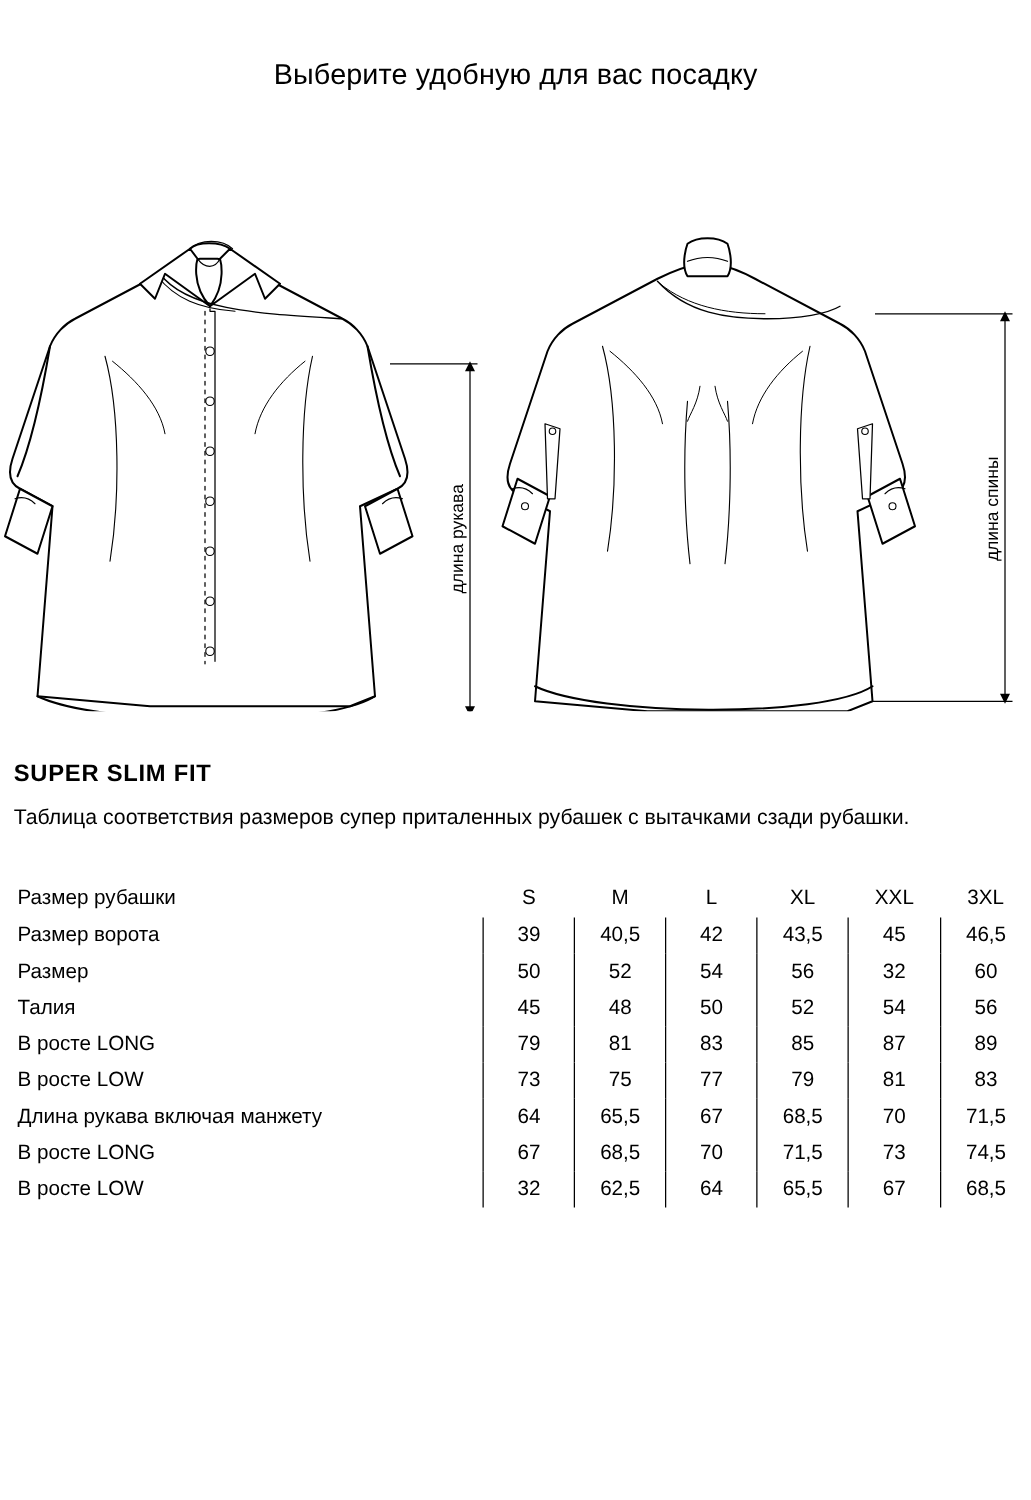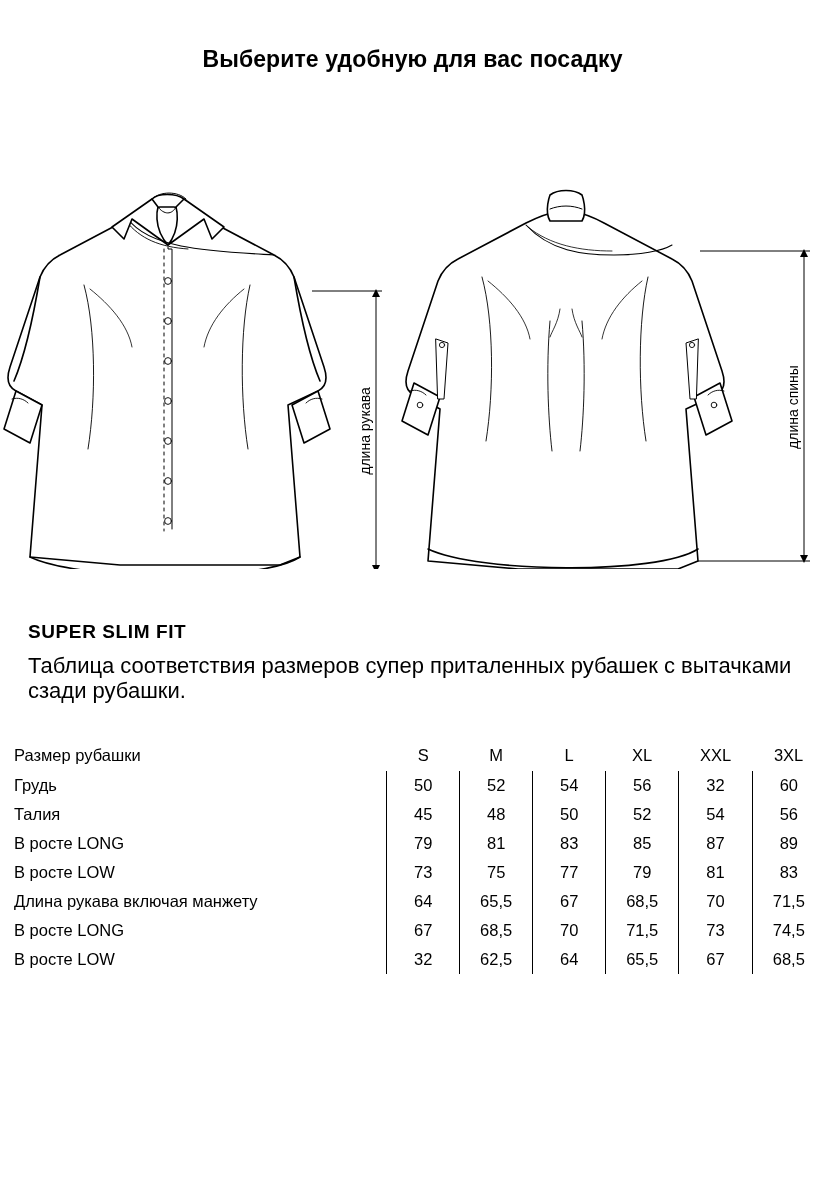--- a/index.html
+++ b/index.html
@@ -17,48 +17,48 @@
   }
   .page {
     width: 825px;
     height: 1200px;
     position: relative;
     box-sizing: border-box;
   }
   .title {
     text-align: center;
     font-size: 23px;
-    font-weight: bold;
+    font-weight: normal;
     padding-top: 46px;
     letter-spacing: 0.1px;
   }
   .figures {
     position: relative;
     width: 825px;
     height: 470px;
     margin-top: 26px;
   }
   .fig {
     position: absolute;
     top: 0;
   }
   .fig-front { left: 0; }
   .fig-back { left: 400px; }
 
   .section-head {
-    margin-top: 52px;
-    padding-left: 28px;
+    margin-top: 40px;
+    padding-left: 11px;
   }
   .fit-name {
     font-size: 19px;
     font-weight: bold;
     letter-spacing: 0.6px;
   }
   .fit-desc {
-    font-size: 22px;
+    font-size: 17px;
     line-height: 25px;
     margin-top: 10px;
     max-width: 790px;
   }
 
   table.sizes {
     margin-top: 36px;
     margin-left: 14px;
     border-collapse: collapse;
     font-size: 16.5px;
@@ -226,21 +226,30 @@
         <th class="val">S</th>
         <th class="val">M</th>
         <th class="val">L</th>
         <th class="val">XL</th>
         <th class="val">XXL</th>
         <th class="val">3XL</th>
       </tr>
     </thead>
     <tbody>
       <tr>
-        <td class="label">Грудь</td>
+        <td class="label">Размер ворота</td>
+        <td class="val">39</td>
+        <td class="val">40,5</td>
+        <td class="val">42</td>
+        <td class="val">43,5</td>
+        <td class="val">45</td>
+        <td class="val">46,5</td>
+      </tr>
+      <tr>
+        <td class="label">Размер</td>
         <td class="val">50</td>
         <td class="val">52</td>
         <td class="val">54</td>
         <td class="val">56</td>
         <td class="val">32</td>
         <td class="val">60</td>
       </tr>
       <tr>
         <td class="label">Талия</td>
         <td class="val">45</td>

